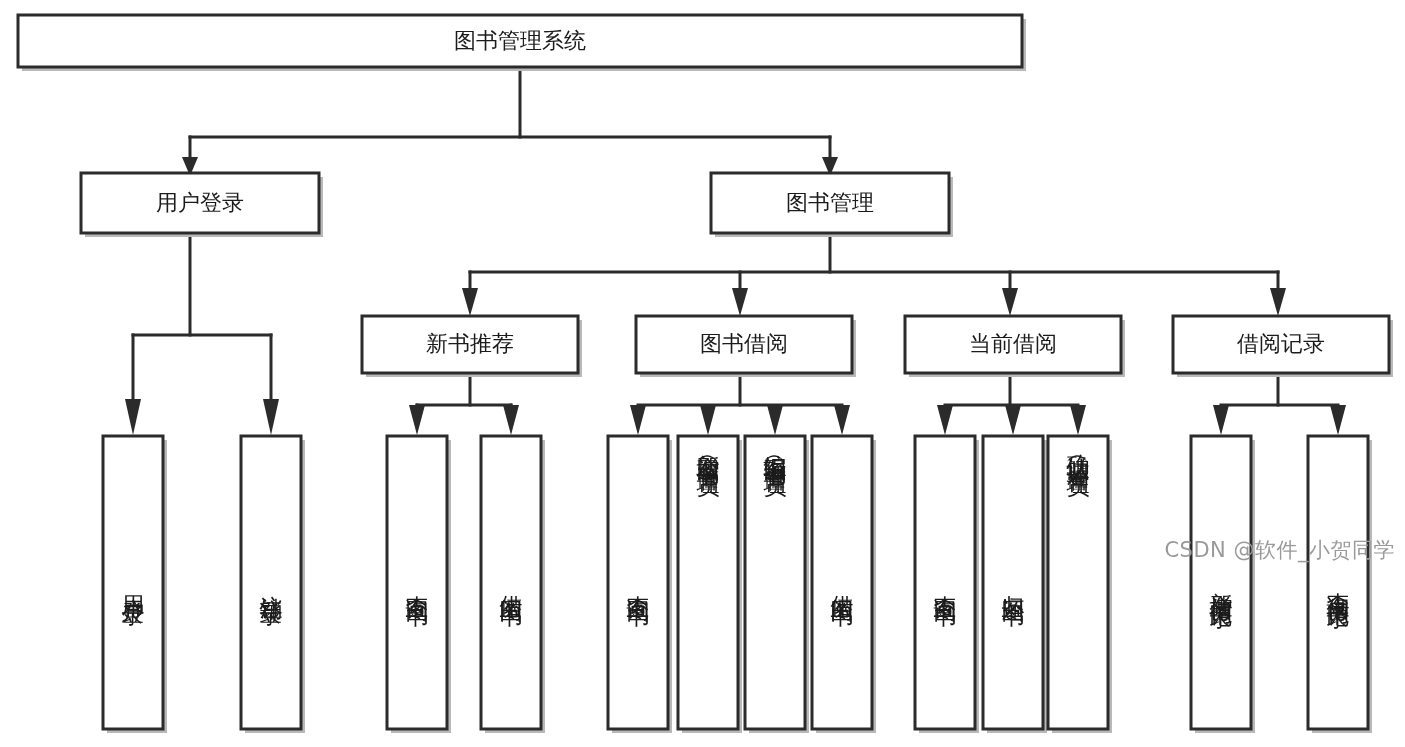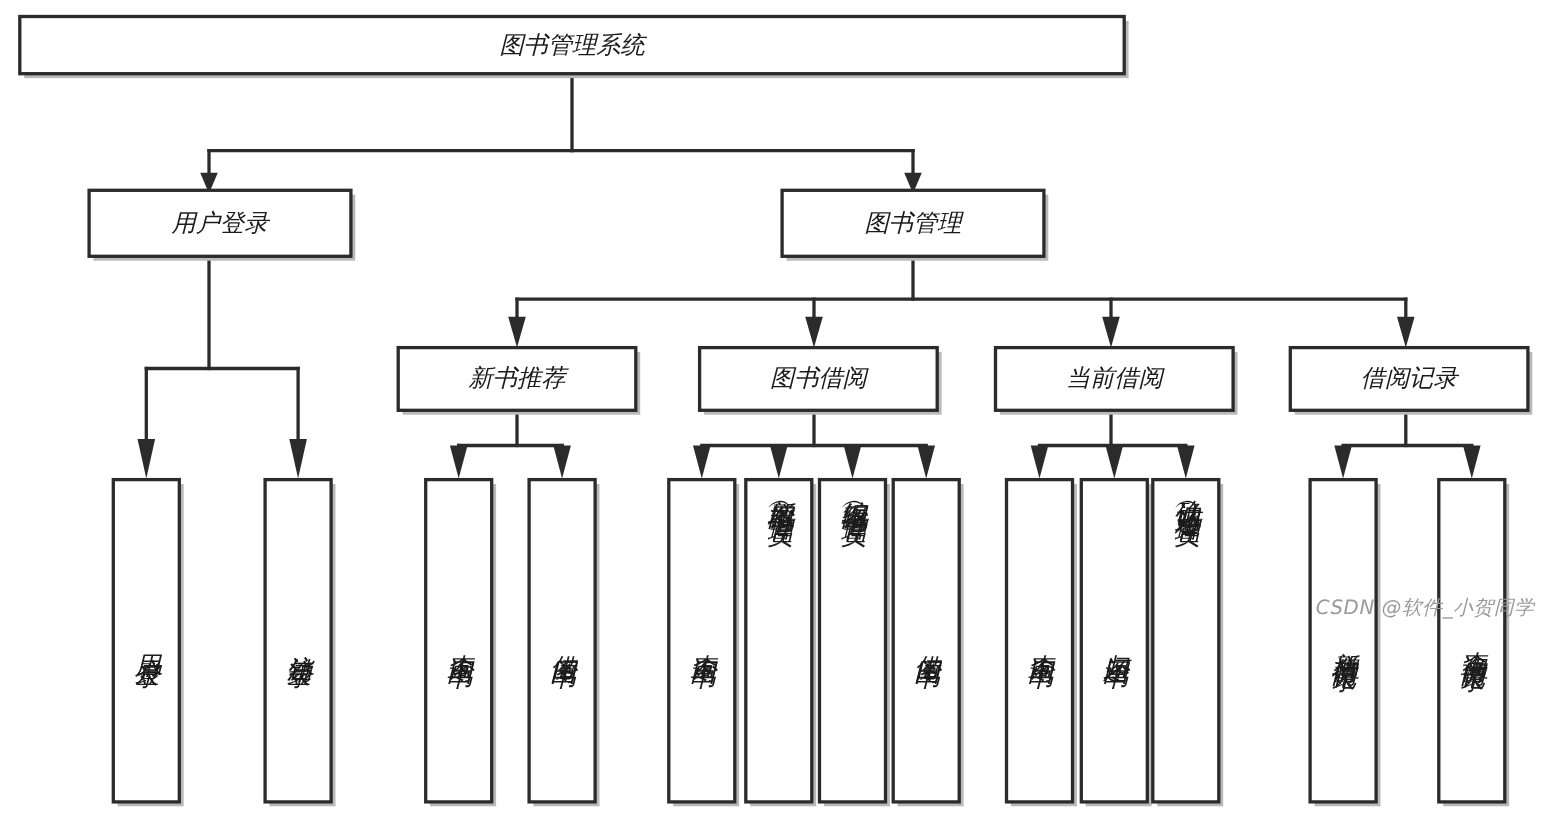--- a/index.html
+++ b/index.html
@@ -11,21 +11,20 @@
     width: 1405px;
     height: 747px;
     font-family: "DejaVu Sans", "Liberation Sans", sans-serif;
     overflow: hidden;
     position: relative;
   }
   #diagram-root {
     position: relative;
     width: 1405px;
     height: 570px;
-    font-style: italic;
   }
   svg#flow-svg {
     position: absolute;
     left: 0;
     top: 0;
     width: 1405px;
     height: 747px;
     display: block;
   }
   .node-box {
@@ -67,21 +66,21 @@
     line-height: 1.08;
     letter-spacing: 3px;
     color: #1b1b1b;
     white-space: nowrap;
   }
   .watermark {
     position: absolute;
     right: 10px;
     bottom: 6px;
     font-family: "DejaVu Sans", "Liberation Sans", sans-serif;
-    font-size: 18px;
+    font-size: 21px;
     color: #9a9a9a;
     letter-spacing: 0.5px;
     white-space: nowrap;
   }
 </style>
 </head>
 <body>
 
 <div id="diagram-root">
 

